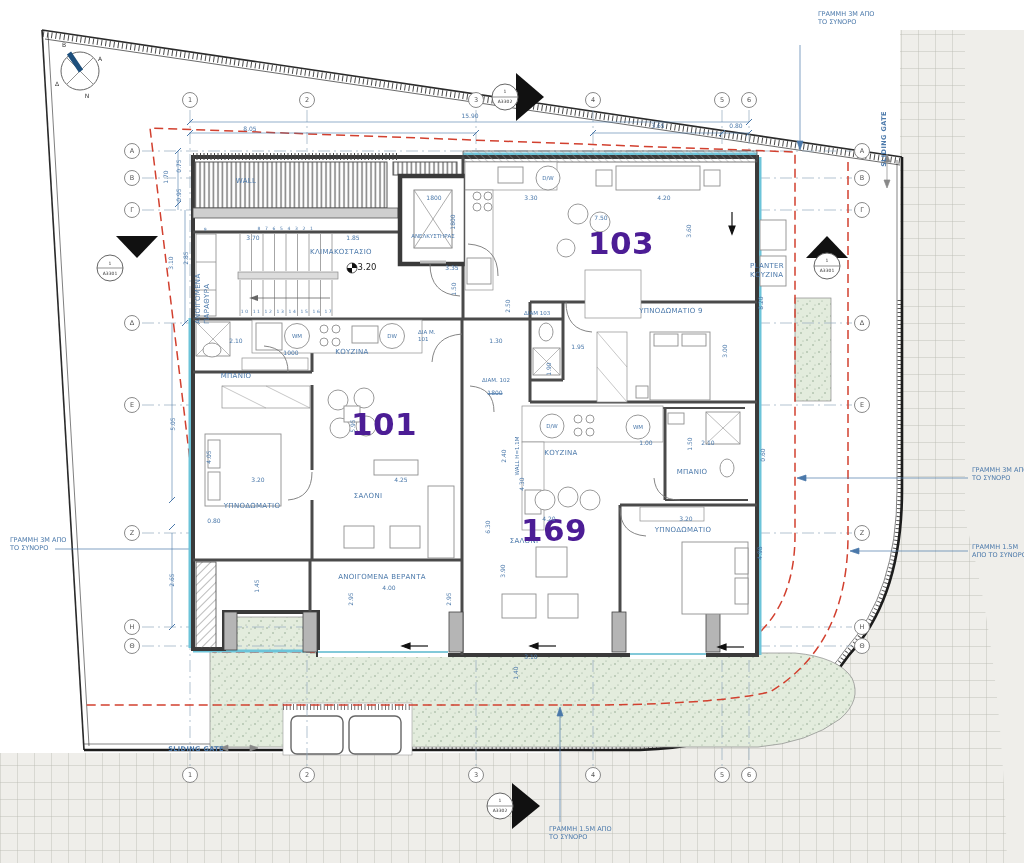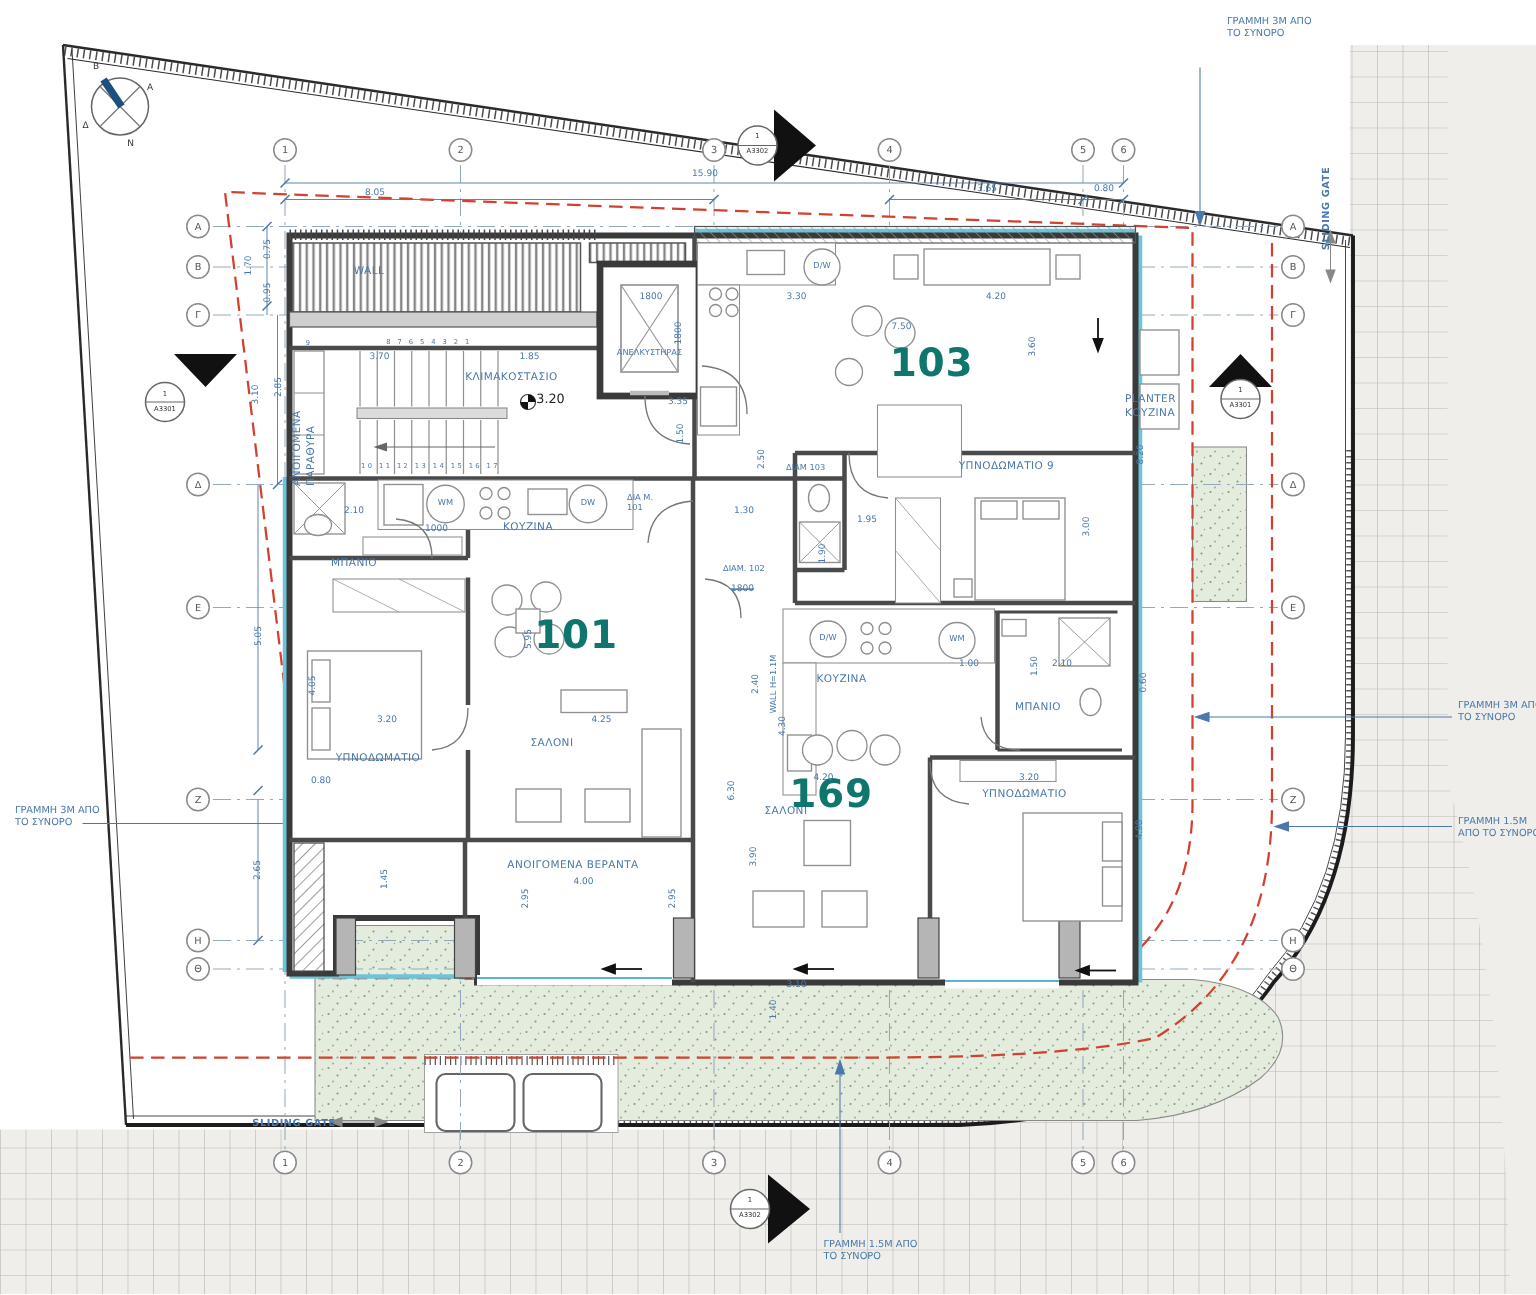--- a/index.html
+++ b/index.html
@@ -5,21 +5,21 @@
   html,body{margin:0;padding:0;background:#fff;}
   .stage{position:relative;width:1024px;height:863px;background:#ffffff;overflow:hidden;
          font-family:"DejaVu Sans",sans-serif;}
   .stage svg{position:absolute;left:0;top:0;}
   #labels{position:absolute;left:0;top:0;width:100%;height:100%;}
   .lbl{position:absolute;font-size:7px;color:#4a78aa;white-space:nowrap;
        transform:translate(-50%,-50%);line-height:1.25;}
   .room{font-size:7px;letter-spacing:.3px;}
   .dim{font-size:6px;color:#4a78aa;}
   .app{font-size:5.5px;}
-  .big{font-size:26px;font-weight:bold;color:#0f766e;letter-spacing:.5px;}
+  .big{font-size:31px;font-weight:bold;color:#4c1d95;letter-spacing:.5px;}
   .note{font-size:6.5px;}
   .gate{font-size:6.5px;font-weight:bold;letter-spacing:.4px;}
   .lvl{font-size:8.5px;color:#222;}
   .stnum{font-size:4.5px;letter-spacing:1.6px;color:#4a78aa;}
   .cmp{font-size:6px;color:#333;}
   .mark{font-size:4.5px;color:#333;}
   .rot{transform:translate(-50%,-50%) rotate(-90deg);}
   .tl{transform:none;}
   .strike{text-decoration:line-through;}
   .w22{width:22px;white-space:normal;text-align:left;}

